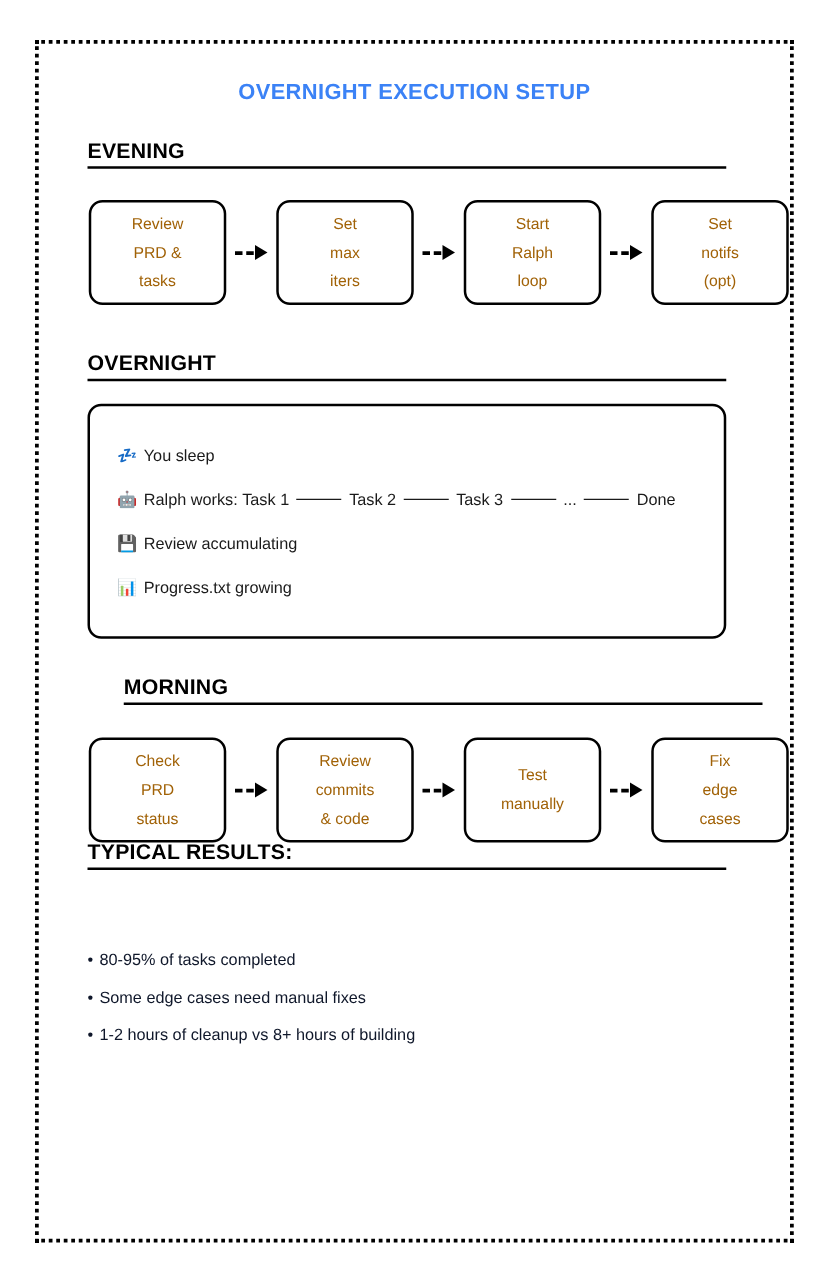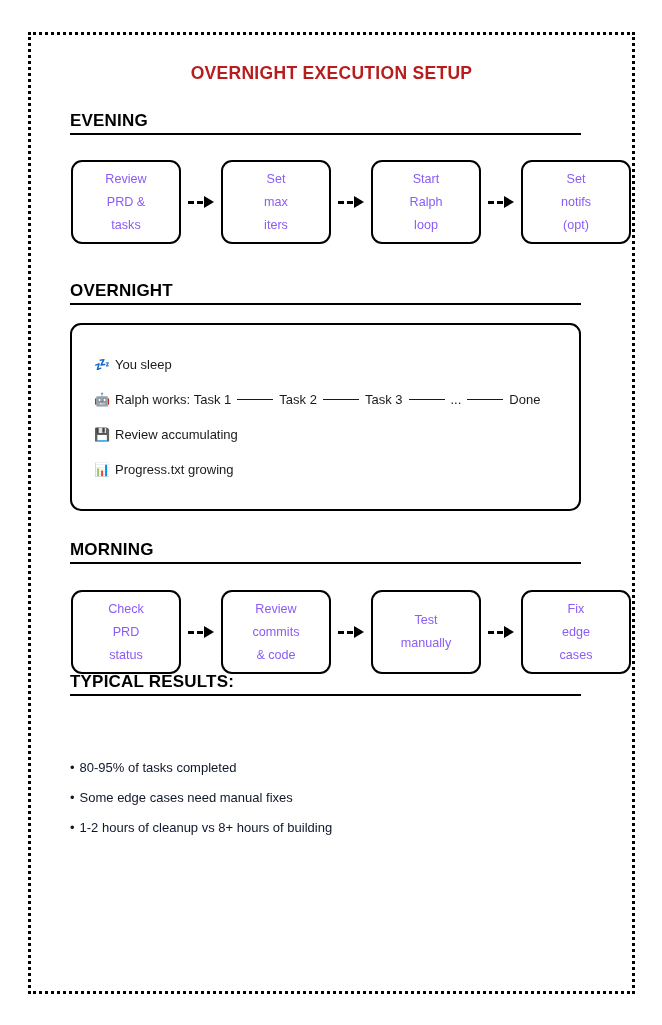--- a/index.html
+++ b/index.html
@@ -30,21 +30,21 @@
   
   #poster-title {
     position: absolute;
     left: 0;
     top: 28px;
     width: 100%;
     text-align: center;
     font-size: 17.5px;
     font-weight: bold;
     letter-spacing: 0.3px;
-    color: #b91c1c;
+    color: #3b82f6;
   }
 
   
   .section-head {
     position: absolute;
     left: 39px;
     width: 511px;
   }
   .section-head .label {
     font-size: 17px;
@@ -56,21 +56,21 @@
   }
   .section-head .rule {
     display: block;
     margin-top: 5px;
     border-top: 2.2px solid #000000;
     width: 100%;
   }
 
   #head-evening  { top: 78px; }
   #head-overnight{ top: 248px; }
-  #head-morning  { top: 507px; }
+  #head-morning  { top: 507px; margin-left: 29px; }
   #head-results  { top: 639px; }
 
   
   .flow-row {
     position: absolute;
     left: 40px;
     width: 560px;
     display: flex;
     align-items: center;
   }
@@ -86,21 +86,21 @@
     display: flex;
     flex-direction: column;
     align-items: center;
     justify-content: center;
     background: #ffffff;
     flex: 0 0 auto;
   }
   .flow-box .line {
     font-size: 12.6px;
     line-height: 23px;
-    color: #8b5cf6;
+    color: #a16207;
     text-align: center;
     white-space: nowrap;
   }
 
   .flow-arrow {
     flex: 1 1 auto;
     display: flex;
     align-items: center;
     justify-content: center;
     height: 12px;

